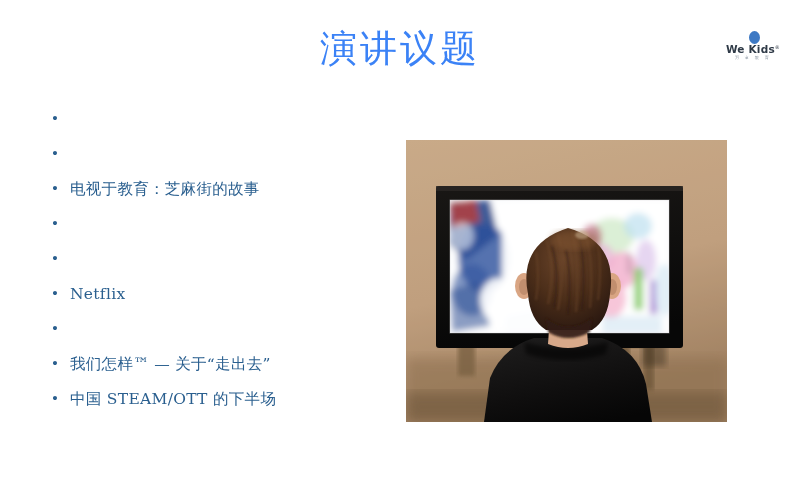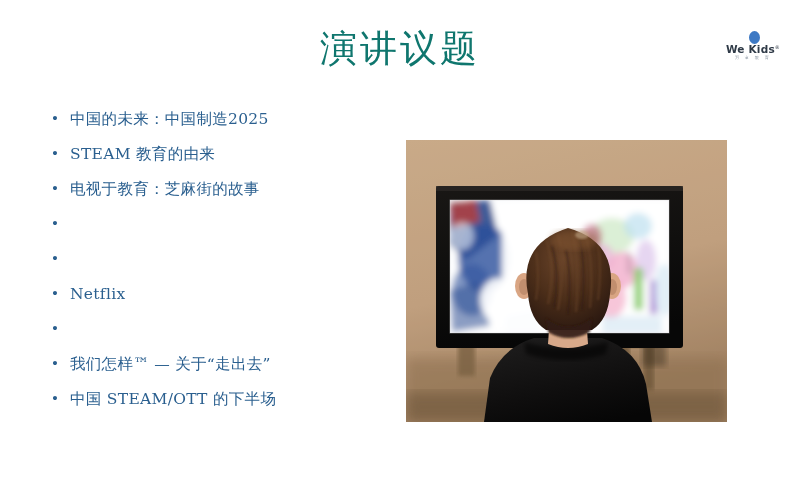--- a/index.html
+++ b/index.html
@@ -25,21 +25,21 @@
   #slide-title {
     position: absolute;
     left: 0;
     top: 26px;
     width: 800px;
     text-align: center;
     font-family: "DejaVu Serif", "Liberation Serif", serif;
     font-size: 37px;
     line-height: 46px;
     letter-spacing: 3px;
-    color: #0f766e;
+    color: #3b82f6;
     white-space: nowrap;
   }
 
   
   #logo {
     position: absolute;
     left: 722px;
     top: 30px;
     width: 62px;
     height: 40px;
@@ -138,26 +138,24 @@
   <div id="logo">
     <div id="logo-dot"></div>
     <div id="logo-wordmark"><span>We Kids</span><span class="tm">®</span></div>
     <div id="logo-subtext">万 童 教 育</div>
   </div>
 
   <div id="bullet-list">
 
     <div class="bullet-row">
       <span class="bullet-dot">•</span>
-      <span class="bullet-text">中国的未来：中国制造2025</span>
-    </div>
-
-    <div class="bullet-row">
-      <span class="bullet-dot">•</span>
-      <span class="bullet-text">STEAM 教育的由来</span>
+    </div>
+
+    <div class="bullet-row">
+      <span class="bullet-dot">•</span>
     </div>
 
     <div class="bullet-row">
       <span class="bullet-dot">•</span>
       <span class="bullet-text">电视于教育：芝麻街的故事</span>
     </div>
 
     <div class="bullet-row">
       <span class="bullet-dot">•</span>
     </div>

